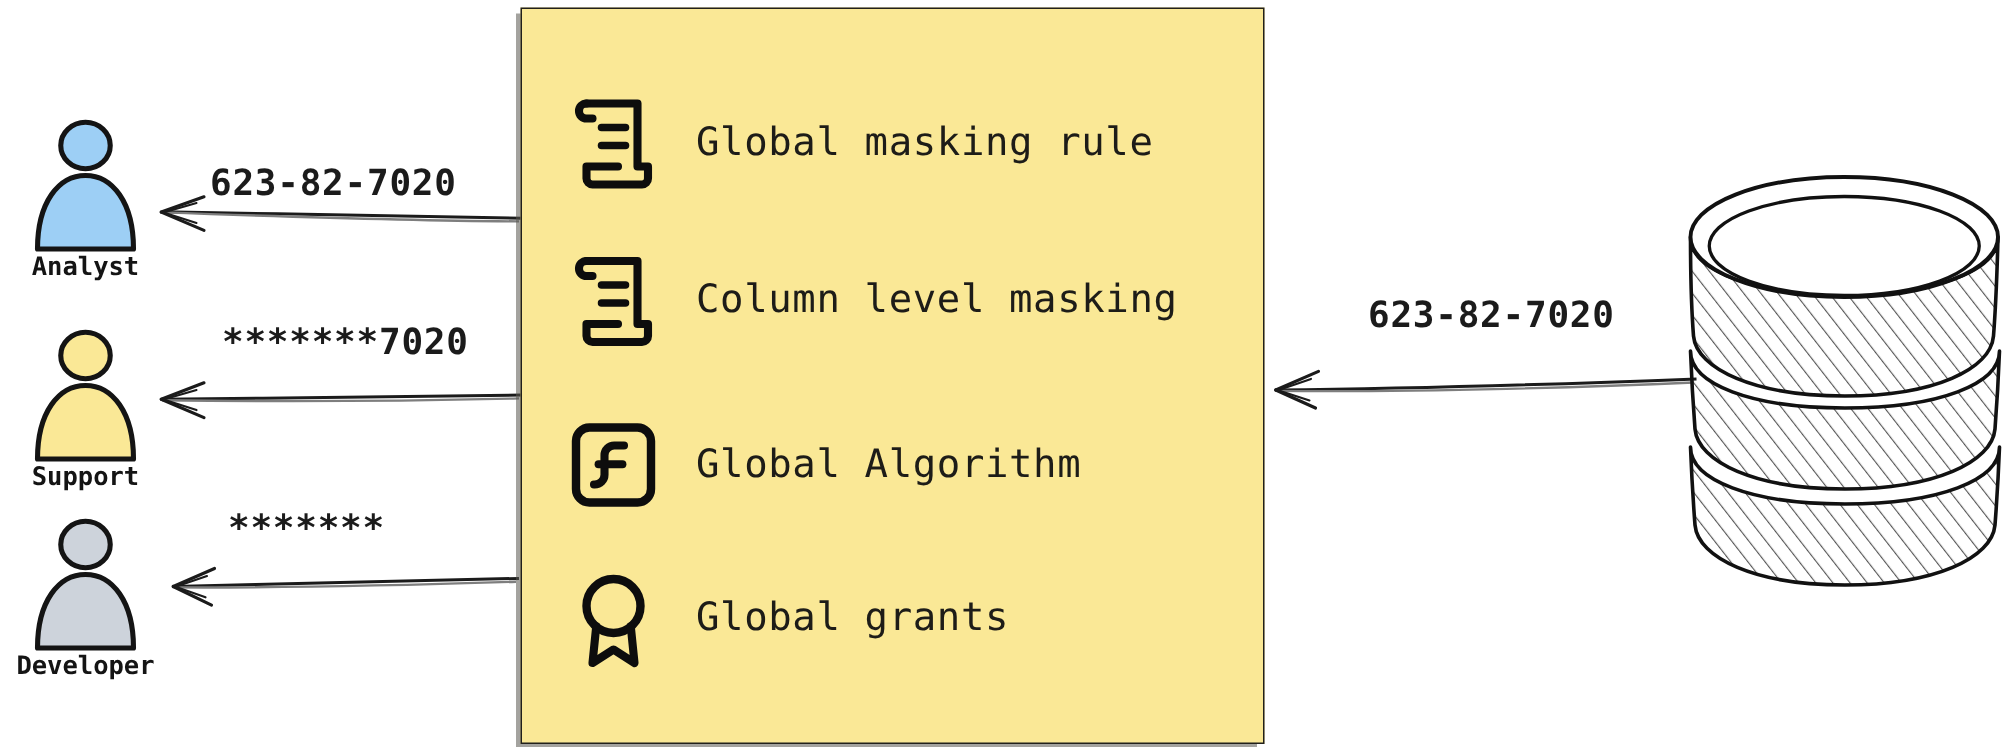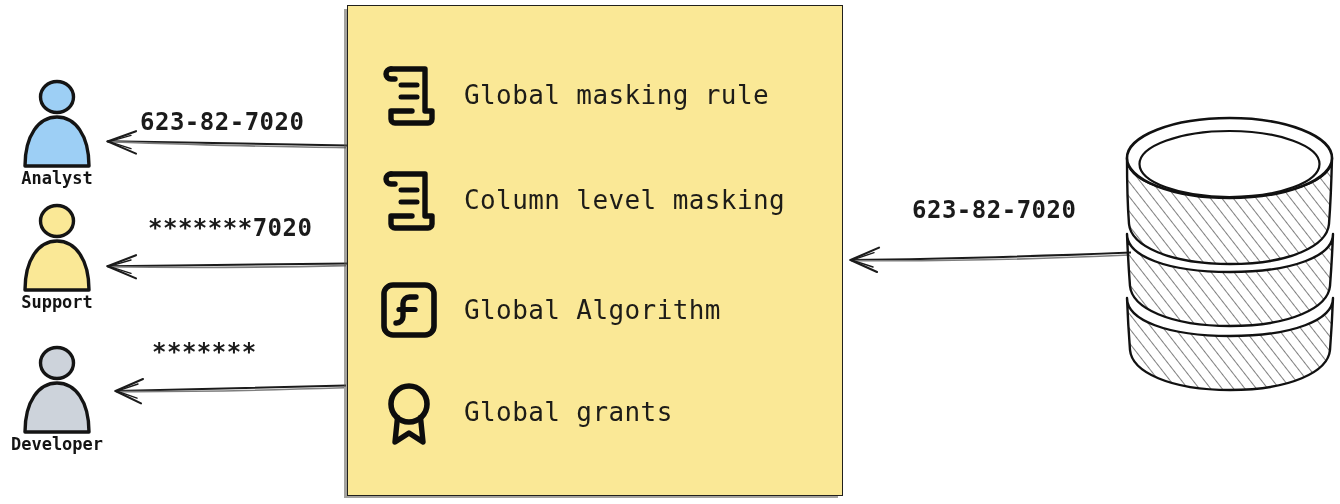--- a/index.html
+++ b/index.html
@@ -38,21 +38,21 @@
     font-family: "DejaVu Sans Mono", monospace;
     font-size: 17px;
     font-weight: 700;
     color: #141414;
     letter-spacing: 0px;
     margin-top: -2px;
     white-space: nowrap;
   }
 
   #actor-analyst   { left: 2px;  top: 78px; }
-  #actor-support   { left: 2px;  top: 202px; }
+  #actor-support   { left: 2px;  top: 218px; }
   #actor-developer { left: 2px;  top: 344px; }
 
   
   .arrow-label {
     position: absolute;
     font-family: "DejaVu Sans Mono", monospace;
     font-size: 24px;
     font-weight: 700;
     color: #1b1b1b;
     white-space: nowrap;

